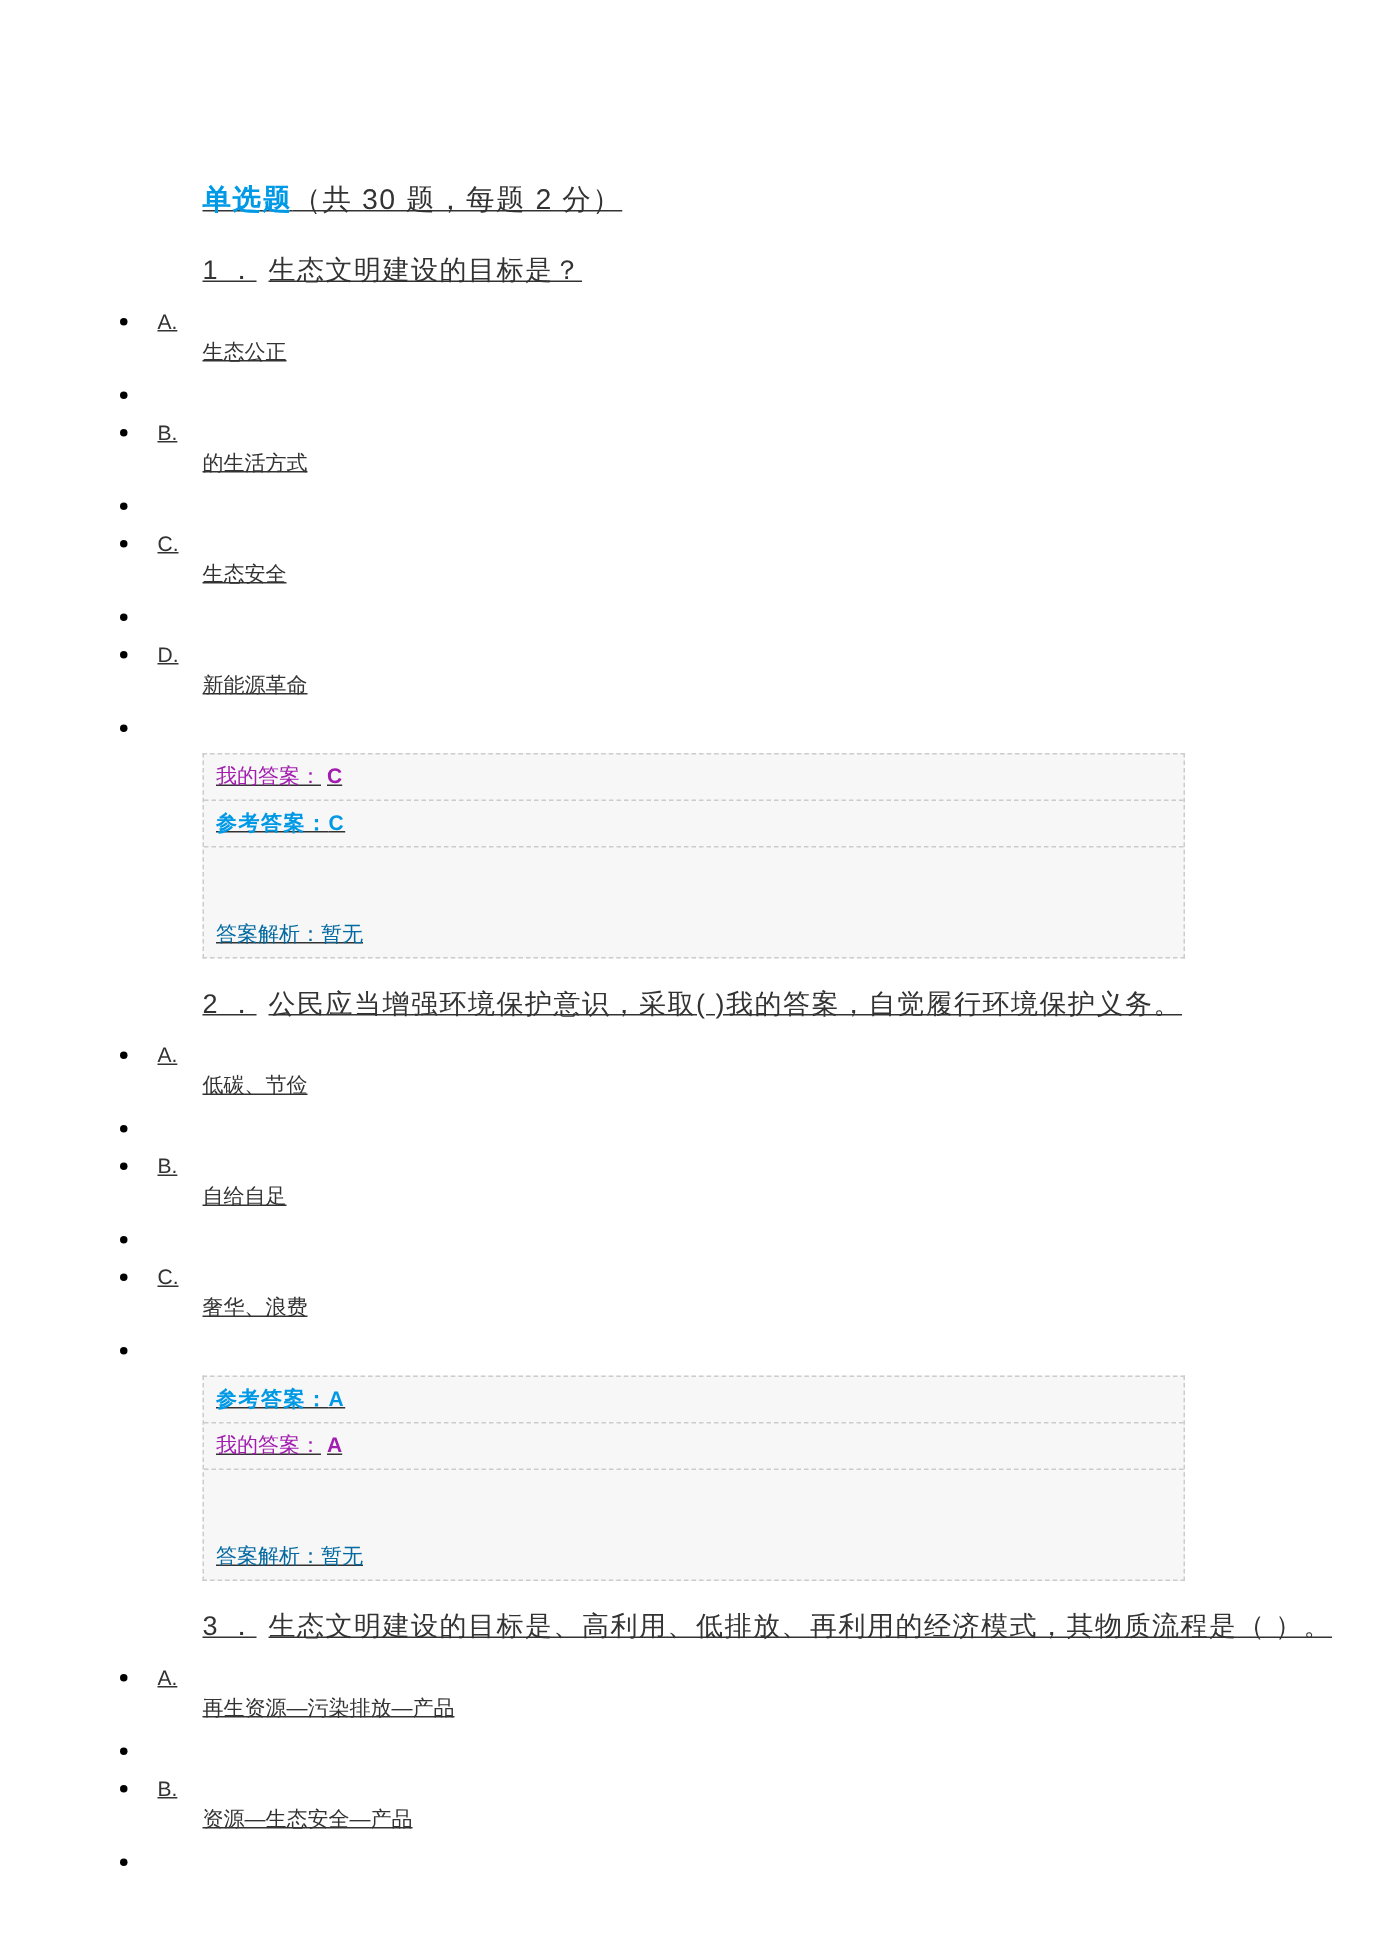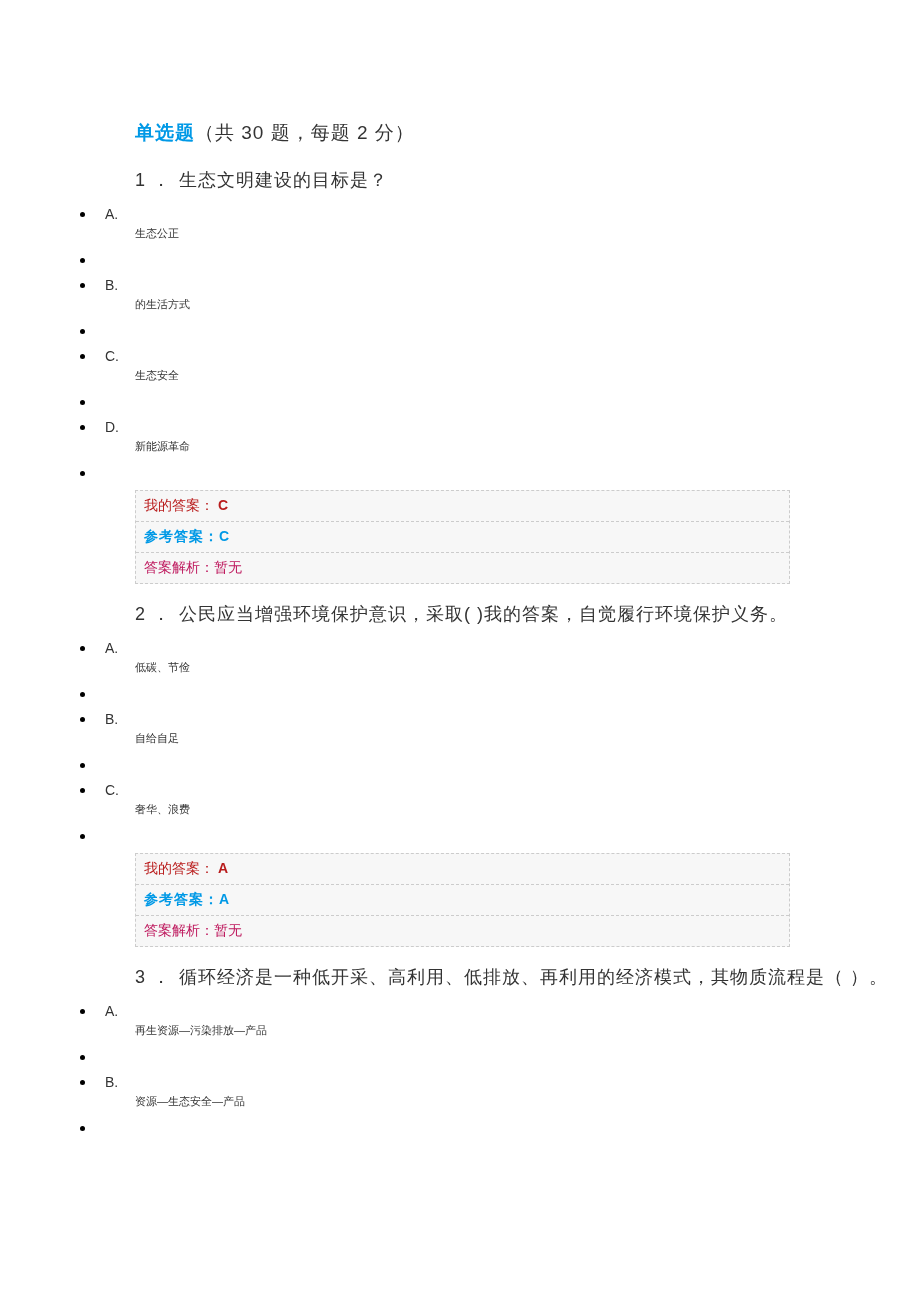--- a/index.html
+++ b/index.html
@@ -9,20 +9,21 @@
     }
     body {
       font-family: "Microsoft YaHei", "SimSun", sans-serif;
       background: #ffffff;
       width: 920px;
       font-size: 14px;
       color: #333;
     }
     .page {
       padding: 120px 0 40px 0;
+      text-decoration: underline;
     }
     .section-title {
       margin-left: 135px;
       margin-bottom: 22px;
       font-size: 19px;
       letter-spacing: 1px;
     }
     .section-title .highlight {
       color: #0099e6;
       font-weight: bold;
@@ -57,55 +58,56 @@
       margin-left: 80px;
       margin-right: 20px;
     }
     .option-letter {
       font-size: 14px;
       color: #333;
     }
     .option-row-text {
       margin-left: 135px;
       margin-bottom: 12px;
-      font-size: 11px;
+      font-size: 14px;
       color: #333;
     }
     .empty-bullet-row {
       display: flex;
       align-items: center;
       height: 14px;
       margin-bottom: 10px;
     }
     .answer-block {
       margin-left: 135px;
       margin-right: 130px;
       border: 1px dashed #ccc;
       background: #f7f7f7;
     }
     .answer-block .row {
       padding: 6px 8px;
       font-size: 14px;
     }
     .answer-block .my-answer {
-      color: #b91c1c;
+      color: #a21caf;
       border-bottom: 1px dashed #ccc;
     }
     .answer-block .my-answer .ans-letter {
       font-weight: bold;
       margin-left: 4px;
     }
     .answer-block .ref-answer {
       color: #0099e6;
       font-weight: bold;
       border-bottom: 1px dashed #ccc;
       letter-spacing: 1px;
     }
     .answer-block .analysis {
-      color: #be185d;
+      color: #0369a1;
+      margin-top: 43px;
     }
     .q-gap {
       height: 8px;
     }
   </style>
 </head>
 <body>
 
 <div class="page">
 
@@ -195,37 +197,37 @@
     <div class="option-row">
       <div class="bullet"></div>
       <div class="option-letter">C.</div>
     </div>
     <div class="option-row-text">奢华、浪费</div>
     <div class="empty-bullet-row">
         <div class="bullet"></div>
       </div>
 
     <div class="answer-block">
+      <div class="row ref-answer">
+        <span>参考答案：</span><span>A</span>
+      </div>
       <div class="row my-answer">
         <span>我的答案：</span><span class="ans-letter">A</span>
       </div>
-      <div class="row ref-answer">
-        <span>参考答案：</span><span>A</span>
-      </div>
       <div class="row analysis">
         <span>答案解析：</span><span>暂无</span>
       </div>
     </div>
   </div>
 
   <div class="q-gap"></div>
 
   <div class="question">
     <div class="question-stem">
-      <span class="qnum">3 ．</span><span>循环经济是一种低开采、高利用、低排放、再利用的经济模式，其物质流程是（ ）。</span>
+      <span class="qnum">3 ．</span><span>生态文明建设的目标是、高利用、低排放、再利用的经济模式，其物质流程是（ ）。</span>
     </div>
 
     <div class="option-row">
       <div class="bullet"></div>
       <div class="option-letter">A.</div>
     </div>
     <div class="option-row-text">再生资源—污染排放—产品</div>
     <div class="empty-bullet-row">
         <div class="bullet"></div>
       </div>

